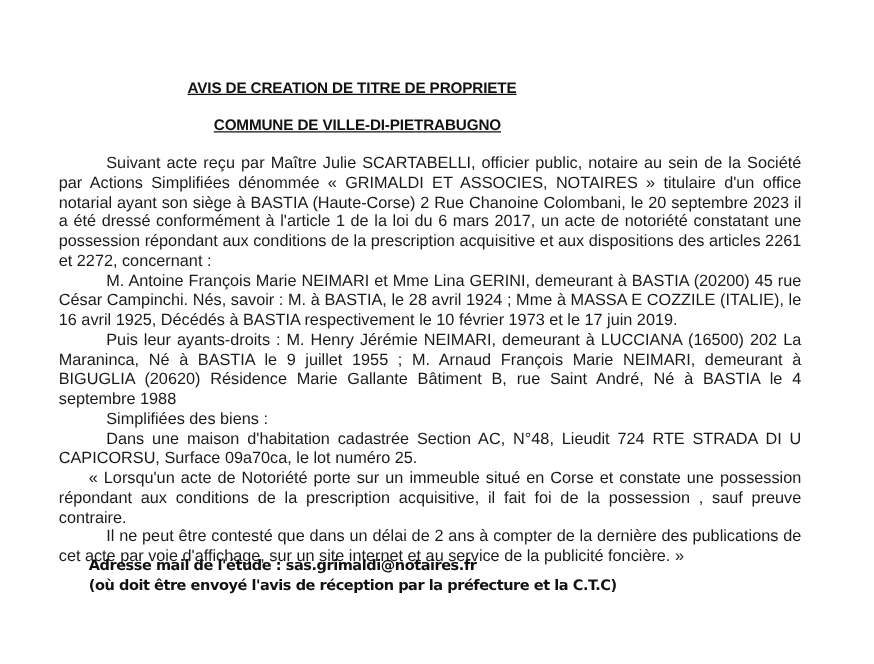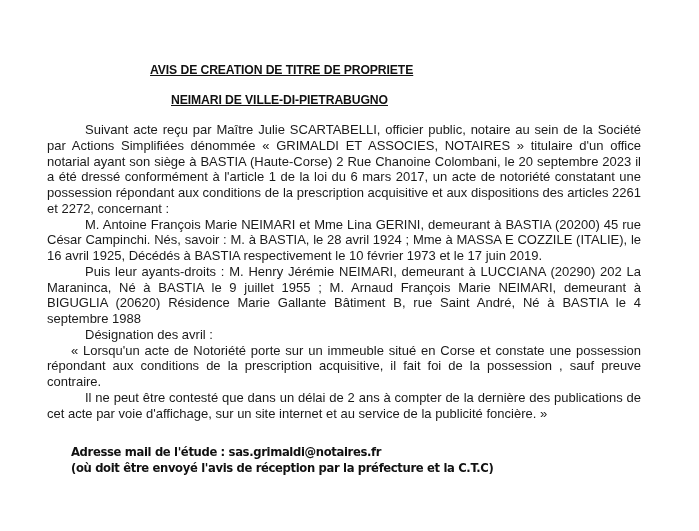--- a/index.html
+++ b/index.html
@@ -64,27 +64,28 @@
       color: #111;
     }
     .contact div { white-space: nowrap; }
   </style>
 </head>
 <body>
 
 <div class="page">
 
   <div class="title title-1">AVIS DE CREATION DE TITRE DE PROPRIETE</div>
-  <div class="title title-2">NEIMARI DE VILLE-DI-PIETRABUGNO</div>
+  <div class="title title-2">COMMUNE DE VILLE-DI-PIETRABUGNO</div>
 
   <div class="body-text">
     <p class="p indent">Suivant acte reçu par Maître Julie SCARTABELLI,  officier public, notaire au sein de la Société par Actions Simplifiées dénommée « GRIMALDI ET ASSOCIES, NOTAIRES » titulaire d'un office notarial ayant son siège à BASTIA (Haute-Corse) 2 Rue Chanoine Colombani, le 20 septembre 2023 il a été dressé conformément à l'article 1 de la loi du 6 mars 2017, un acte de notoriété constatant une possession répondant aux conditions de la prescription acquisitive et aux dispositions des articles 2261 et 2272, concernant :</p>
     <p class="p indent">M. Antoine François Marie NEIMARI et Mme Lina GERINI, demeurant à BASTIA (20200) 45 rue César Campinchi. Nés, savoir : M. à BASTIA, le 28 avril 1924 ; Mme à MASSA E COZZILE (ITALIE), le 16 avril 1925, Décédés à BASTIA respectivement le 10 février 1973 et le 17 juin 2019.</p>
-    <p class="p indent">Puis leur ayants-droits : M. Henry Jérémie NEIMARI, demeurant à LUCCIANA (20290) 202 La Maraninca, Né à BASTIA  le 9 juillet 1955 ; M. Arnaud François Marie NEIMARI, demeurant à BIGUGLIA (20620) Résidence Marie Gallante Bâtiment B, rue Saint André, Né à BASTIA le 4 septembre 1988</p>
-    <p class="p indent">Désignation des avril :</p>
+    <p class="p indent">Puis leur ayants-droits : M. Henry Jérémie NEIMARI, demeurant à LUCCIANA (16500) 202 La Maraninca, Né à BASTIA  le 9 juillet 1955 ; M. Arnaud François Marie NEIMARI, demeurant à BIGUGLIA (20620) Résidence Marie Gallante Bâtiment B, rue Saint André, Né à BASTIA le 4 septembre 1988</p>
+    <p class="p indent">Simplifiées des biens :</p>
+    <p class="p indent">Dans une maison d'habitation cadastrée Section AC, N°48, Lieudit 724 RTE STRADA DI U CAPICORSU, Surface 09a70ca, le lot numéro 25.</p>
     <p class="p quote first">«  Lorsqu'un acte de Notoriété porte sur un immeuble situé en Corse et constate une possession répondant aux conditions de la prescription acquisitive, il fait foi de la possession , sauf preuve contraire.</p>
     <p class="p quote second">Il ne peut être contesté que dans un délai de 2 ans à compter de la dernière des publications de cet acte par voie d'affichage, sur un site internet et au service de la publicité foncière. »</p>
   </div>
 
   <div class="contact">
     <div>Adresse mail de l'étude : sas.grimaldi@notaires.fr</div>
     <div>(où doit être envoyé l'avis de réception par la préfecture et la C.T.C)</div>
   </div>
 
 </div>

